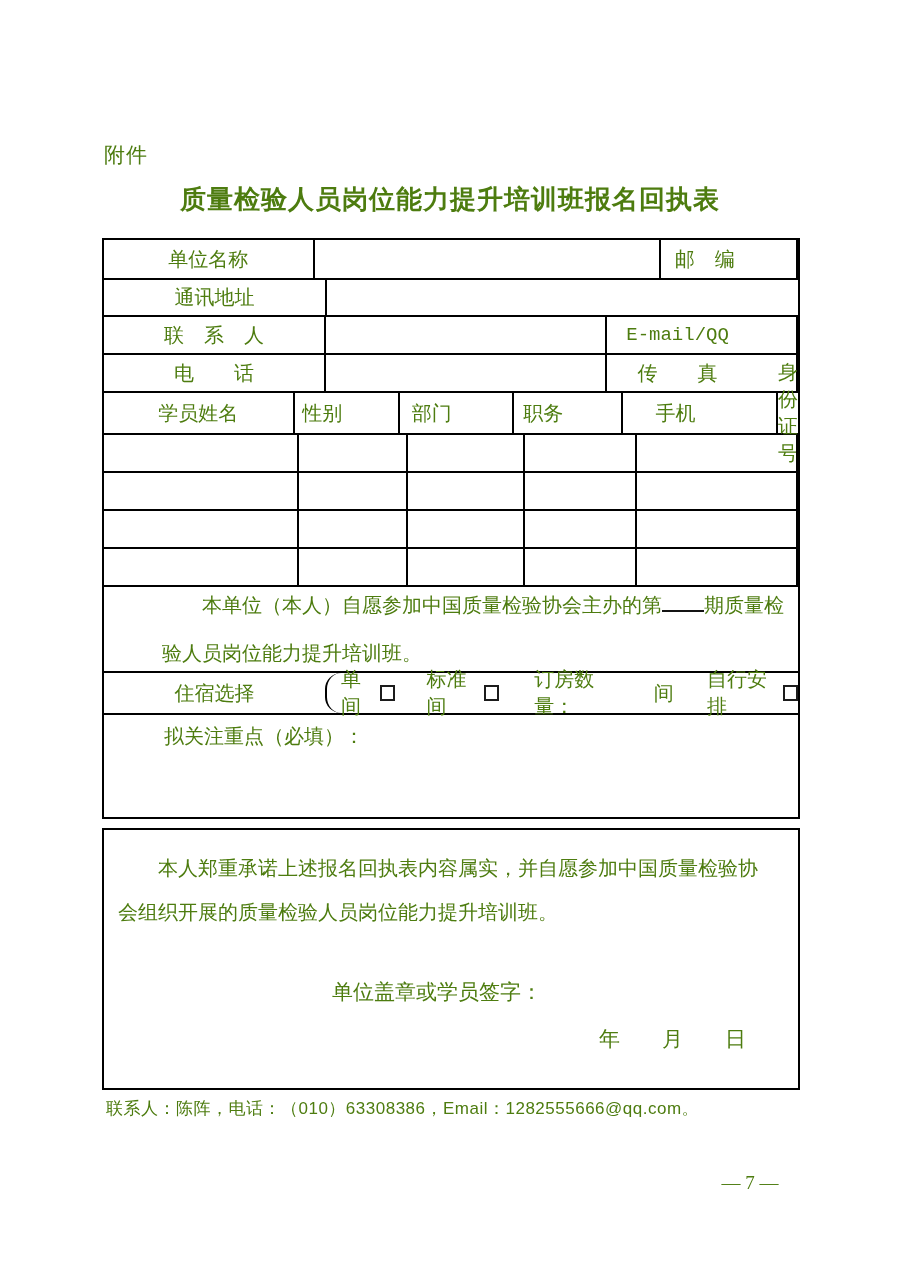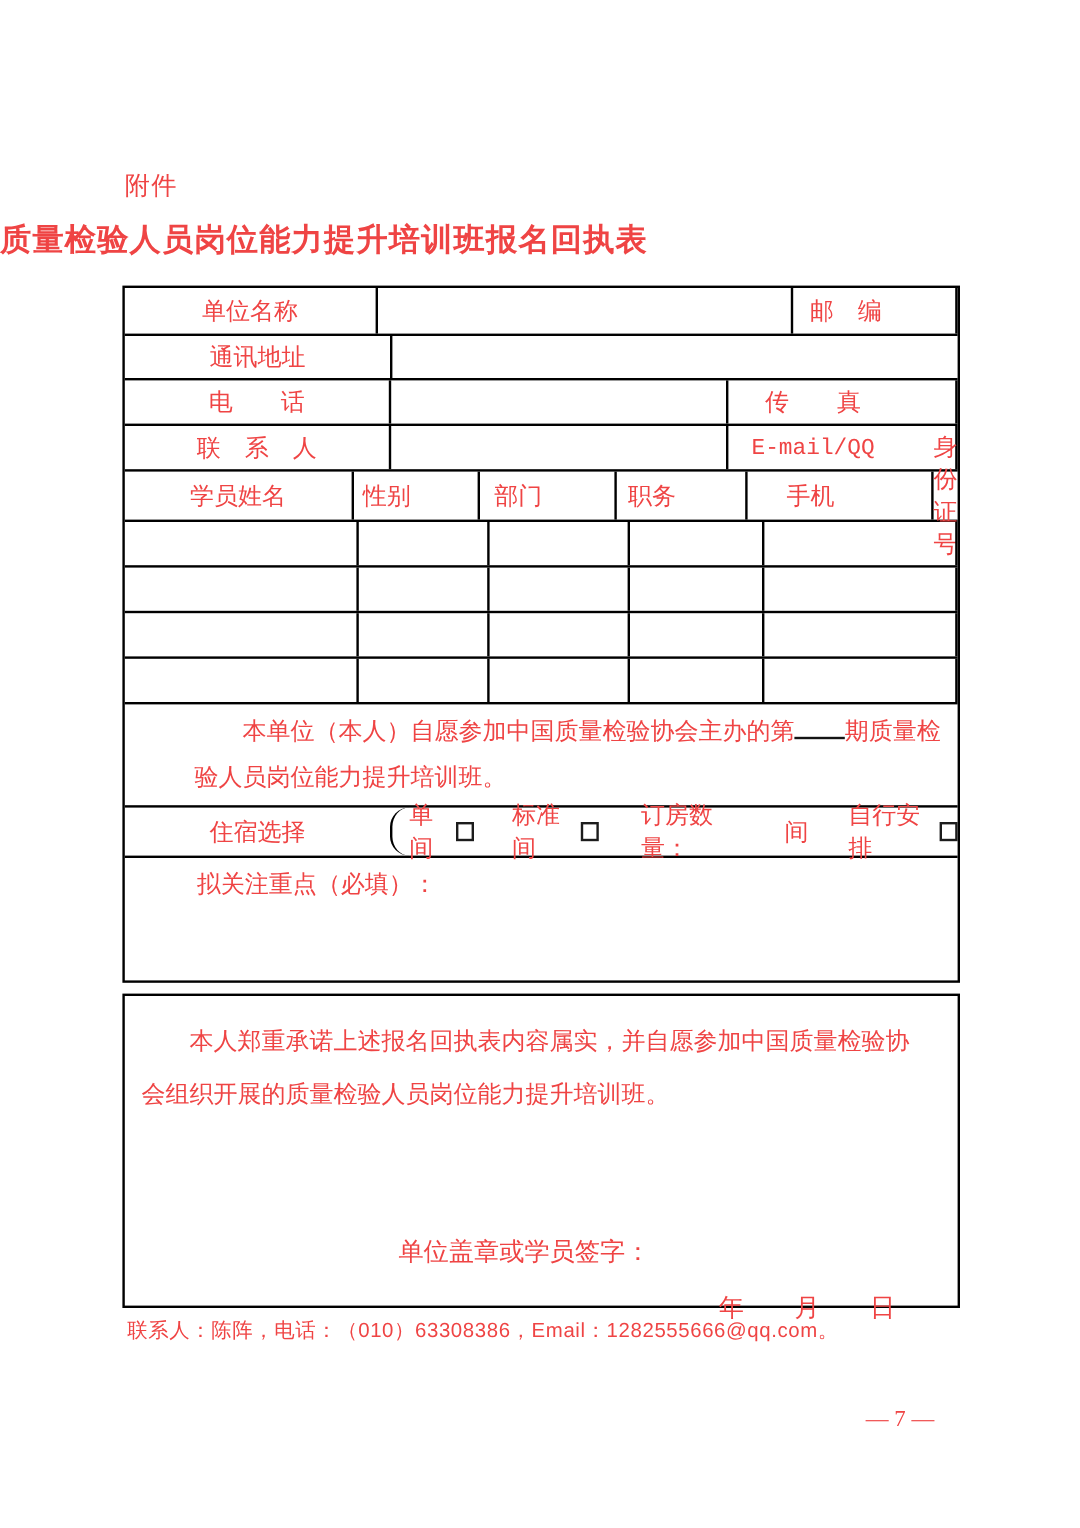--- a/index.html
+++ b/index.html
@@ -1,30 +1,30 @@
 <!DOCTYPE html>
 <html><head>
 <meta charset="utf-8">
 <style>
   html,body{margin:0;padding:0;background:#e8e8e8;}
   .page{
     position:relative;
     width:900px;height:1273px;
     background:#ffffff;
     font-family:"Liberation Sans","DejaVu Sans",sans-serif;
-    color:#ef4444;
+    color:#4d7c0f;
     overflow:hidden;
   }
   .attachment{
     position:absolute;left:104px;top:141px;
     font-size:21px;letter-spacing:1px;
   }
   .doc-title{
     position:absolute;left:0;top:182px;width:100%;
-    font-size:26px;font-weight:bold;letter-spacing:1px;
+    text-align:center;font-size:26px;font-weight:bold;letter-spacing:1px;
   }
   
   .tbl{
     position:absolute;left:102px;top:238px;width:698px;
     border:2px solid #000;box-sizing:border-box;
     font-size:20px;
   }
   .tr{display:flex;align-items:stretch;}
   .tr + .tr{border-top:2px solid #000;}
   .td{
@@ -35,42 +35,42 @@
   }
   .td:first-child{border-left:none;}
   .td.center{justify-content:center;text-align:center;}
   .td.fill{flex:1;}
   .h38{height:38px}.h35{height:35px}.h36{height:36px}.h40{height:40px}
   .h84{height:84px}.h102{height:102px}
   .w125{width:125px}.w331{width:331px}.w98{width:98px}.w235{width:235px}
   .w144{width:144px}.w77{width:77px}.w88{width:88px}.w70{width:82px}
   .mono{font-family:"Liberation Mono","DejaVu Sans Mono",monospace;font-size:19px;}
   .pledge{
-    margin:0;padding:0 10px;line-height:38px;text-indent:2em;width:100%;
+    margin:0;padding:0 10px;line-height:48px;text-indent:2em;width:100%;
   }
   .blank-line{
     display:inline-block;width:42px;border-bottom:2px solid #141414;height:4px;
   }
   .acc-cell{padding-left:14px;border-radius:16px;}
   .acc-item{display:inline-flex;align-items:center;}
   .cbx{
     display:inline-block;width:16px;height:16px;
     border:2px solid #1c1c1c;margin-left:3px;box-sizing:border-box;
   }
   .sp34{width:34px}.sp38{width:38px}.sp30{width:30px}.sp36{width:36px}
   .focus-cell{align-items:flex-start;padding:8px 12px;}
   
   .decl-box{
     position:absolute;left:102px;top:828px;width:698px;height:262px;
     border:2px solid #000;box-sizing:border-box;font-size:20px;
   }
   .decl-text{
     margin:16px 16px 0 0;padding:0 14px;line-height:44px;text-indent:2em;
   }
-  .sig-line{margin-top:96px;padding-left:228px;font-size:21px;line-height:28px;}
+  .sig-line{margin-top:44px;padding-left:228px;font-size:21px;line-height:28px;}
   .date-line{margin-top:19px;text-align:right;padding-right:52px;font-size:21px;line-height:28px;}
   
   .footer-contact{
     position:absolute;left:106px;top:1097px;font-size:17px;letter-spacing:0.5px;
   }
   .page-number{
     position:absolute;left:690px;top:1172px;width:120px;text-align:center;
     font-family:"Liberation Serif","DejaVu Serif",serif;font-size:19px;
   }
 </style>
@@ -91,30 +91,30 @@
       <div class="td center w98">邮　编</div>
       <div class="td fill"></div>
     </div>
 
     <div class="tr h35">
       <div class="td center w125">通讯地址</div>
       <div class="td fill"></div>
     </div>
 
     <div class="tr h36">
+      <div class="td center w125">联　系　人</div>
+      <div class="td w235"></div>
+      <div class="td center w144 mono">E-mail/QQ</div>
+      <div class="td fill"></div>
+    </div>
+
+    <div class="tr h36">
       <div class="td center w125">电　　话</div>
       <div class="td w235"></div>
       <div class="td center w144">传　　真</div>
-      <div class="td fill"></div>
-    </div>
-
-    <div class="tr h36">
-      <div class="td center w125">联　系　人</div>
-      <div class="td w235"></div>
-      <div class="td center w144 mono">E-mail/QQ</div>
       <div class="td fill"></div>
     </div>
 
     <div class="tr h40">
       <div class="td center w125">学员姓名</div>
       <div class="td center w77">性别</div>
       <div class="td center w88">部门</div>
       <div class="td center w70">职务</div>
       <div class="td center w144">手机</div>
       <div class="td center fill">身份证号</div>

